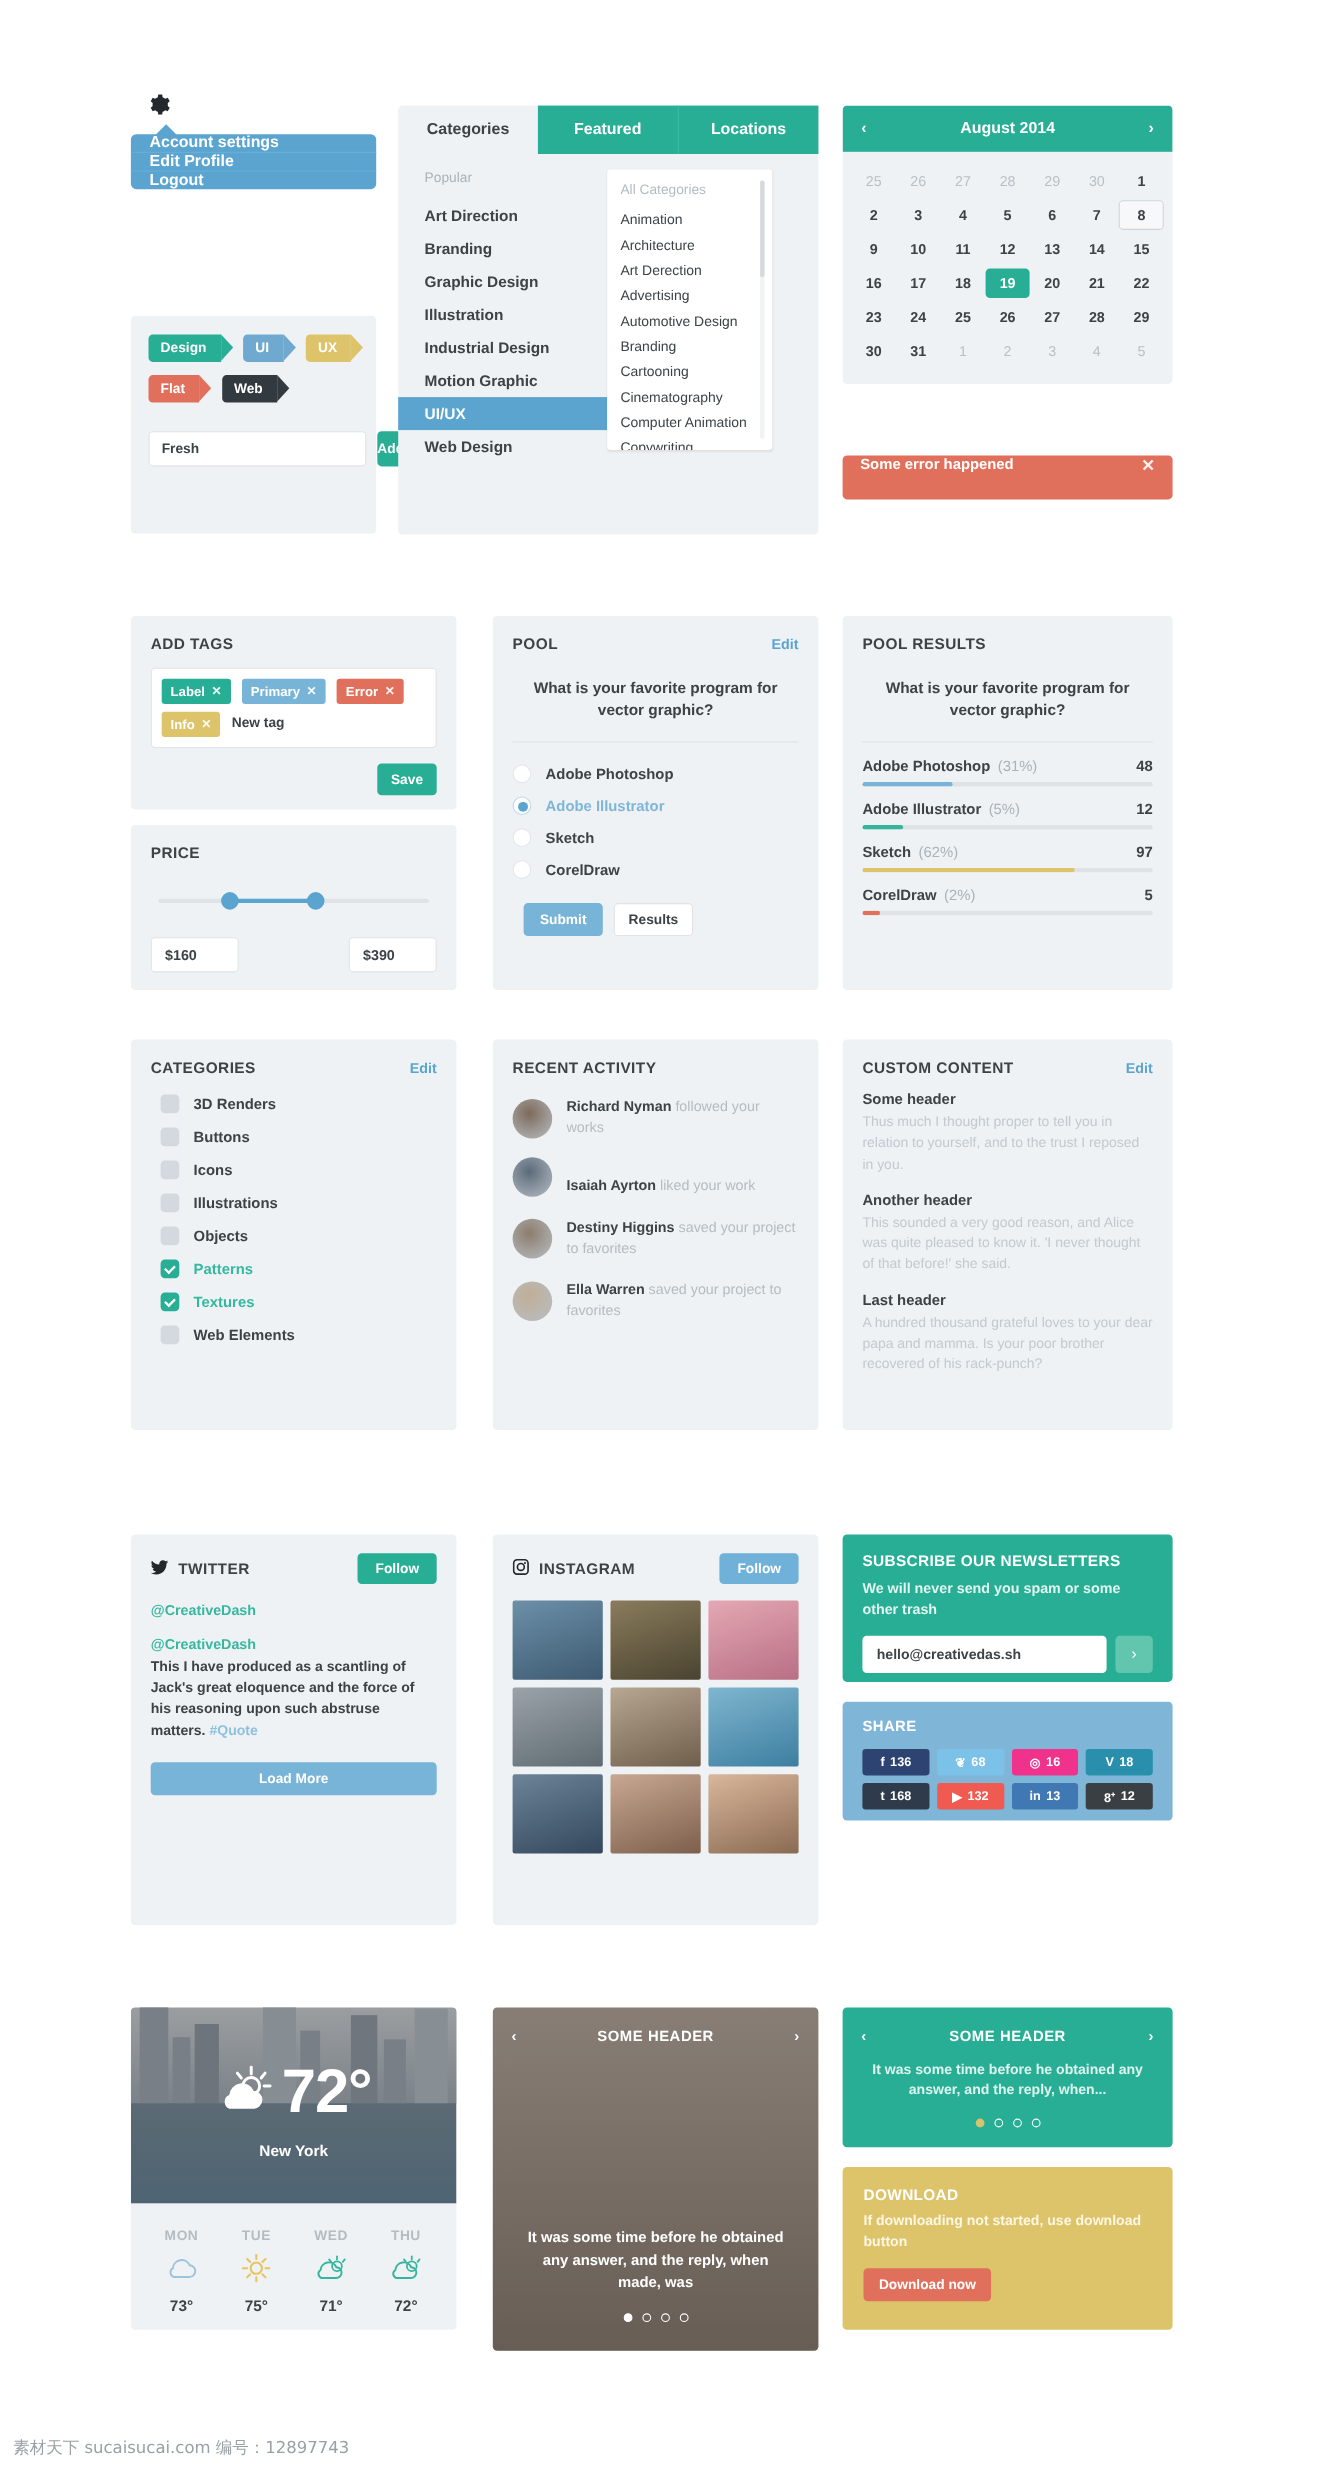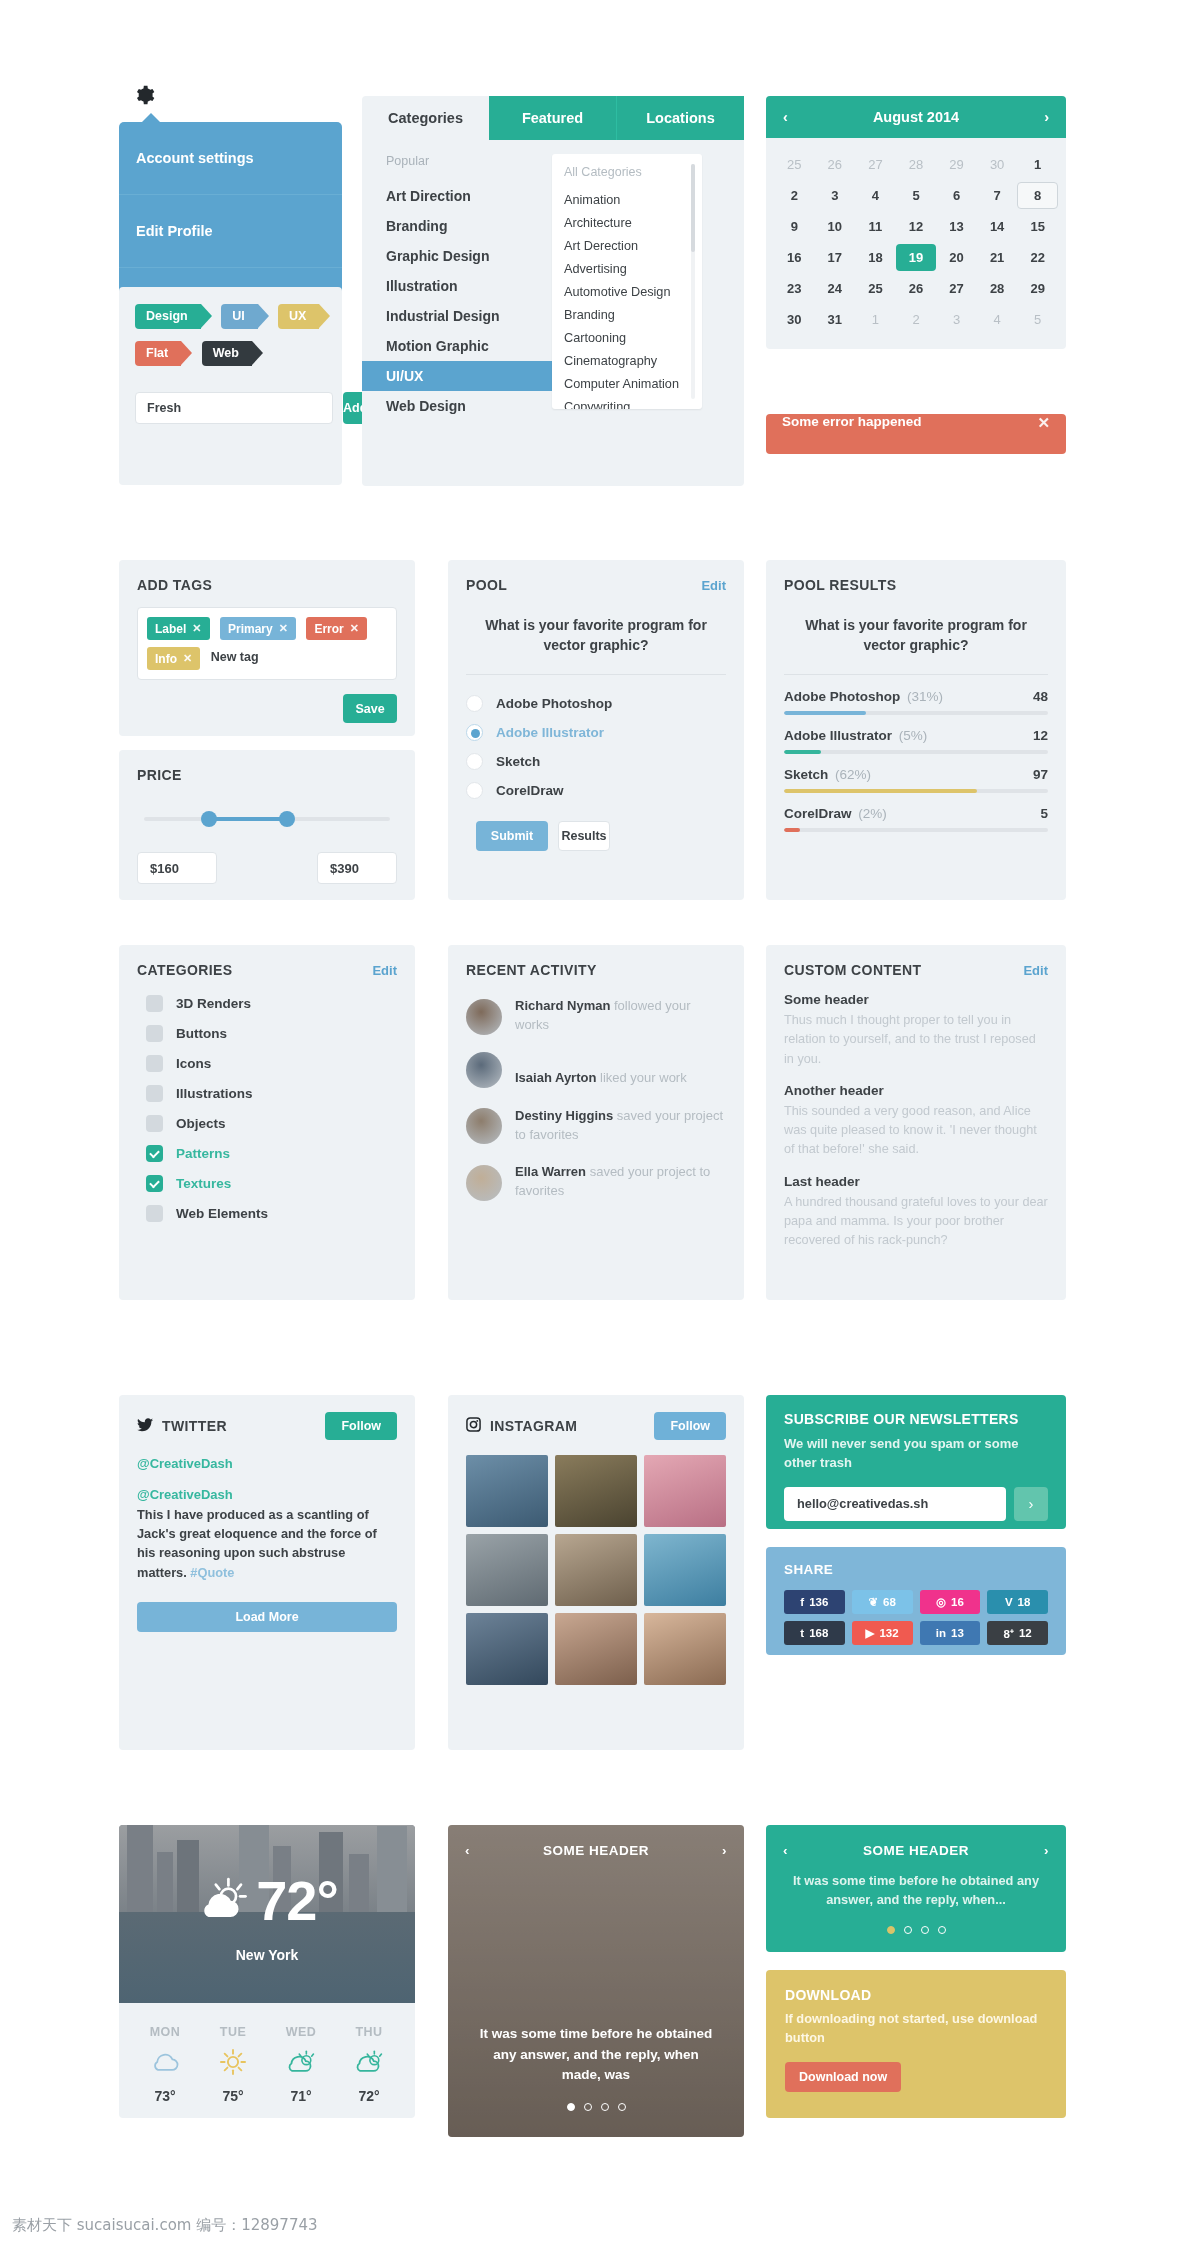--- a/index.html
+++ b/index.html
@@ -17,21 +17,21 @@
   .dropdown {
     position: absolute; left: 119px; top: 122px; width: 223px;
     background: #5ba4cf; border-radius: 5px;
   }
   .dropdown .nub {
     position: absolute; left: 22px; top: -9px; width: 0; height: 0;
     border-left: 10px solid transparent; border-right: 10px solid transparent;
     border-bottom: 10px solid #5ba4cf;
   }
   .dropdown .item {
-    padding: 28px 17px; color: #ffffff; font-size: 14.5px; font-weight: bold;
+    padding: 0 17px; color: #ffffff; font-size: 14.5px; font-weight: bold;
     border-bottom: 1px solid #69aed4;
   }
   .dropdown .item:last-child { border-bottom: none; }
 
   .tagbox {
     position: absolute; left: 119px; top: 287px; width: 223px; height: 198px;
     background: #eef2f5; border-radius: 4px; padding: 17px 16px;
   }
   .ribbon {
     display: inline-block; position: relative; height: 25px; line-height: 25px;
@@ -144,21 +144,21 @@
   .pool { position: absolute; left: 448px; top: 560px; width: 296px; height: 340px; background: #eef2f5; border-radius: 4px; padding: 17px 18px; }
   .pool-q { text-align: center; font-size: 14px; font-weight: bold; color: #3d4246; line-height: 1.45; margin: 22px 6px 0; }
   .hr { height: 1px; background: #dde2e6; margin: 18px 0 14px; }
   .radio-row { display: flex; align-items: center; gap: 13px; padding: 6px 0; font-size: 13.5px; font-weight: bold; color: #3d4246; }
   .radio { width: 17px; height: 17px; border-radius: 50%; background: #fff; border: 1px solid #e2e6ea; flex: none; position: relative; }
   .radio.on { background: #fff; border-color: #bcd8ea; }
   .radio.on:after { content: ""; position: absolute; left: 4px; top: 4px; width: 9px; height: 9px; border-radius: 50%; background: #5ba4cf; }
   .radio-row.sel { color: #7fb6d8; }
   .pool-btns { display: flex; gap: 10px; margin-top: 16px; margin-left: 10px; }
   .btn-submit { width: 72px; height: 30px; background: #77b4d8; color: #fff; border: none; border-radius: 4px; font-size: 12.5px; font-weight: bold; cursor: pointer; font-family: "Liberation Sans", sans-serif; }
-  .btn-results { width: 52px; height: 30px; background: #fff; color: #3d4246; border: 1px solid #dfe4e8; border-radius: 4px; font-size: 12.5px; font-weight: bold; cursor: pointer; font-family: "Liberation Sans", sans-serif; }
+  .btn-results { width: 72px; height: 30px; background: #fff; color: #3d4246; border: 1px solid #dfe4e8; border-radius: 4px; font-size: 12.5px; font-weight: bold; cursor: pointer; font-family: "Liberation Sans", sans-serif; }
 
   .poolres { position: absolute; left: 766px; top: 560px; width: 300px; height: 340px; background: #eef2f5; border-radius: 4px; padding: 17px 18px; }
   .res-row { margin-top: 13px; }
   .res-top { display: flex; justify-content: space-between; align-items: baseline; font-size: 13.5px; font-weight: bold; color: #3d4246; }
   .res-top .pct { color: #aab3ba; font-weight: normal; margin-left: 3px; }
   .res-bar { margin-top: 7px; height: 4px; background: #dfe3e7; border-radius: 2px; position: relative; overflow: hidden; }
   .res-bar span { position: absolute; left: 0; top: 0; height: 4px; border-radius: 2px; }
 
   
   .cats2 { position: absolute; left: 119px; top: 945px; width: 296px; height: 355px; background: #eef2f5; border-radius: 4px; padding: 17px 18px; }

